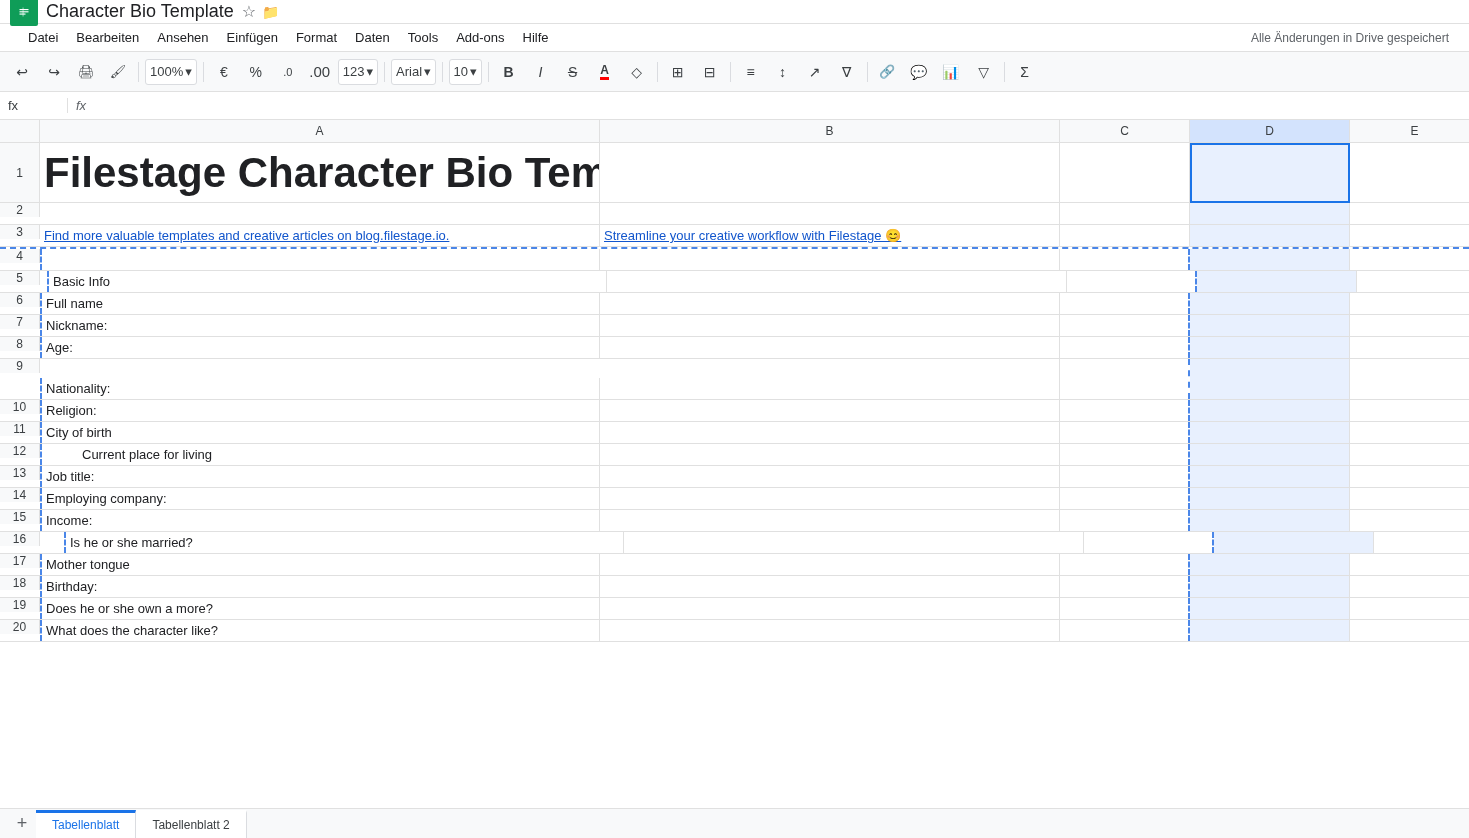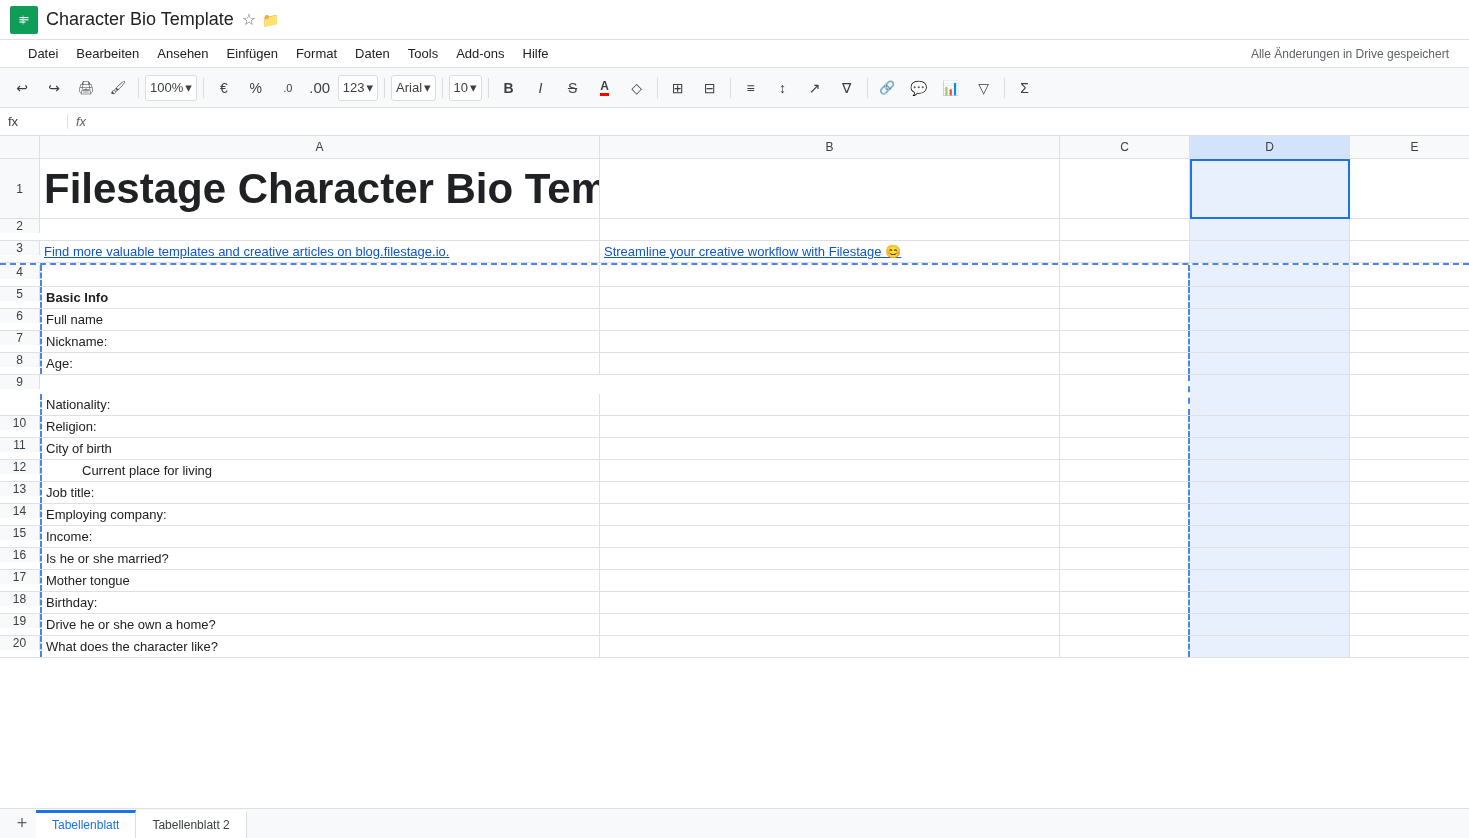--- a/index.html
+++ b/index.html
@@ -2,21 +2,21 @@
 <html><head>
   <meta charset="utf-8">
   <style>
     * { box-sizing: border-box; margin: 0; padding: 0; }
     body { font-family: Arial, sans-serif; font-size: 13px; background: #fff; overflow: hidden; }
 
     
     #title-bar {
       display: flex;
       align-items: center;
-      height: 40px;
+      height: 24px;
       padding: 0 10px;
       background: #fff;
       border-bottom: 1px solid #e0e0e0;
     }
     #app-icon {
       width: 28px; height: 28px; margin-right: 8px;
       background: #0f9d58; border-radius: 2px;
       display: flex; align-items: center; justify-content: center;
     }
     #app-icon svg { width: 18px; height: 18px; }
@@ -328,21 +328,21 @@
     <div class="row-num">4</div>
     <div class="cell cell-A" style="border-left:2px dashed #4a86e8;"></div>
     <div class="cell cell-B"></div>
     <div class="cell cell-C" style="border-right:2px dashed #4a86e8;"></div>
     <div class="cell cell-D" style="background:#e8f0fe;"></div>
     <div class="cell cell-E"></div>
   </div>
 
   <div class="sheet-row">
     <div class="row-num">5</div>
-    <div class="cell cell-A cell-bold" style="border-left:2px dashed #4a86e8; font-weight:bold;">Basic Info</div>
+    <div class="cell cell-A cell-bold" style="border-left:2px dashed #4a86e8; font-weight:normal;margin-left:7px;">Basic Info</div>
     <div class="cell cell-B"></div>
     <div class="cell cell-C" style="border-right:2px dashed #4a86e8;"></div>
     <div class="cell cell-D" style="background:#e8f0fe;"></div>
     <div class="cell cell-E"></div>
   </div>
 
   <div class="sheet-row">
     <div class="row-num">6</div>
     <div class="cell cell-A" style="border-left:2px dashed #4a86e8;">Full name</div>
     <div class="cell cell-B"></div>
@@ -417,21 +417,21 @@
   <div class="sheet-row">
     <div class="row-num">15</div>
     <div class="cell cell-A" style="border-left:2px dashed #4a86e8;">Income:</div>
     <div class="cell cell-B"></div>
     <div class="cell cell-C" style="border-right:2px dashed #4a86e8;"></div>
     <div class="cell cell-D" style="background:#e8f0fe;"></div>
     <div class="cell cell-E"></div>
   </div>
   <div class="sheet-row">
     <div class="row-num">16</div>
-    <div class="cell cell-A" style="border-left:2px dashed #4a86e8;">Is he or she married?</div>
+    <div class="cell cell-A" style="border-left:2px dashed #4a86e8;margin-left:24px;">Is he or she married?</div>
     <div class="cell cell-B"></div>
     <div class="cell cell-C" style="border-right:2px dashed #4a86e8;"></div>
     <div class="cell cell-D" style="background:#e8f0fe;"></div>
     <div class="cell cell-E"></div>
   </div>
   <div class="sheet-row">
     <div class="row-num">17</div>
     <div class="cell cell-A" style="border-left:2px dashed #4a86e8;">Mother tongue</div>
     <div class="cell cell-B"></div>
     <div class="cell cell-C" style="border-right:2px dashed #4a86e8;"></div>
@@ -441,21 +441,21 @@
   <div class="sheet-row">
     <div class="row-num">18</div>
     <div class="cell cell-A" style="border-left:2px dashed #4a86e8;">Birthday:</div>
     <div class="cell cell-B"></div>
     <div class="cell cell-C" style="border-right:2px dashed #4a86e8;"></div>
     <div class="cell cell-D" style="background:#e8f0fe;"></div>
     <div class="cell cell-E"></div>
   </div>
   <div class="sheet-row">
     <div class="row-num">19</div>
-    <div class="cell cell-A" style="border-left:2px dashed #4a86e8;">Drive he or she own a home?</div>
+    <div class="cell cell-A" style="border-left:2px dashed #4a86e8;">Does he or she own a more?</div>
     <div class="cell cell-B"></div>
     <div class="cell cell-C" style="border-right:2px dashed #4a86e8;"></div>
     <div class="cell cell-D" style="background:#e8f0fe;"></div>
     <div class="cell cell-E"></div>
   </div>
   <div class="sheet-row">
     <div class="row-num">20</div>
     <div class="cell cell-A" style="border-left:2px dashed #4a86e8;">What does the character like?</div>
     <div class="cell cell-B"></div>
     <div class="cell cell-C" style="border-right:2px dashed #4a86e8;"></div>

